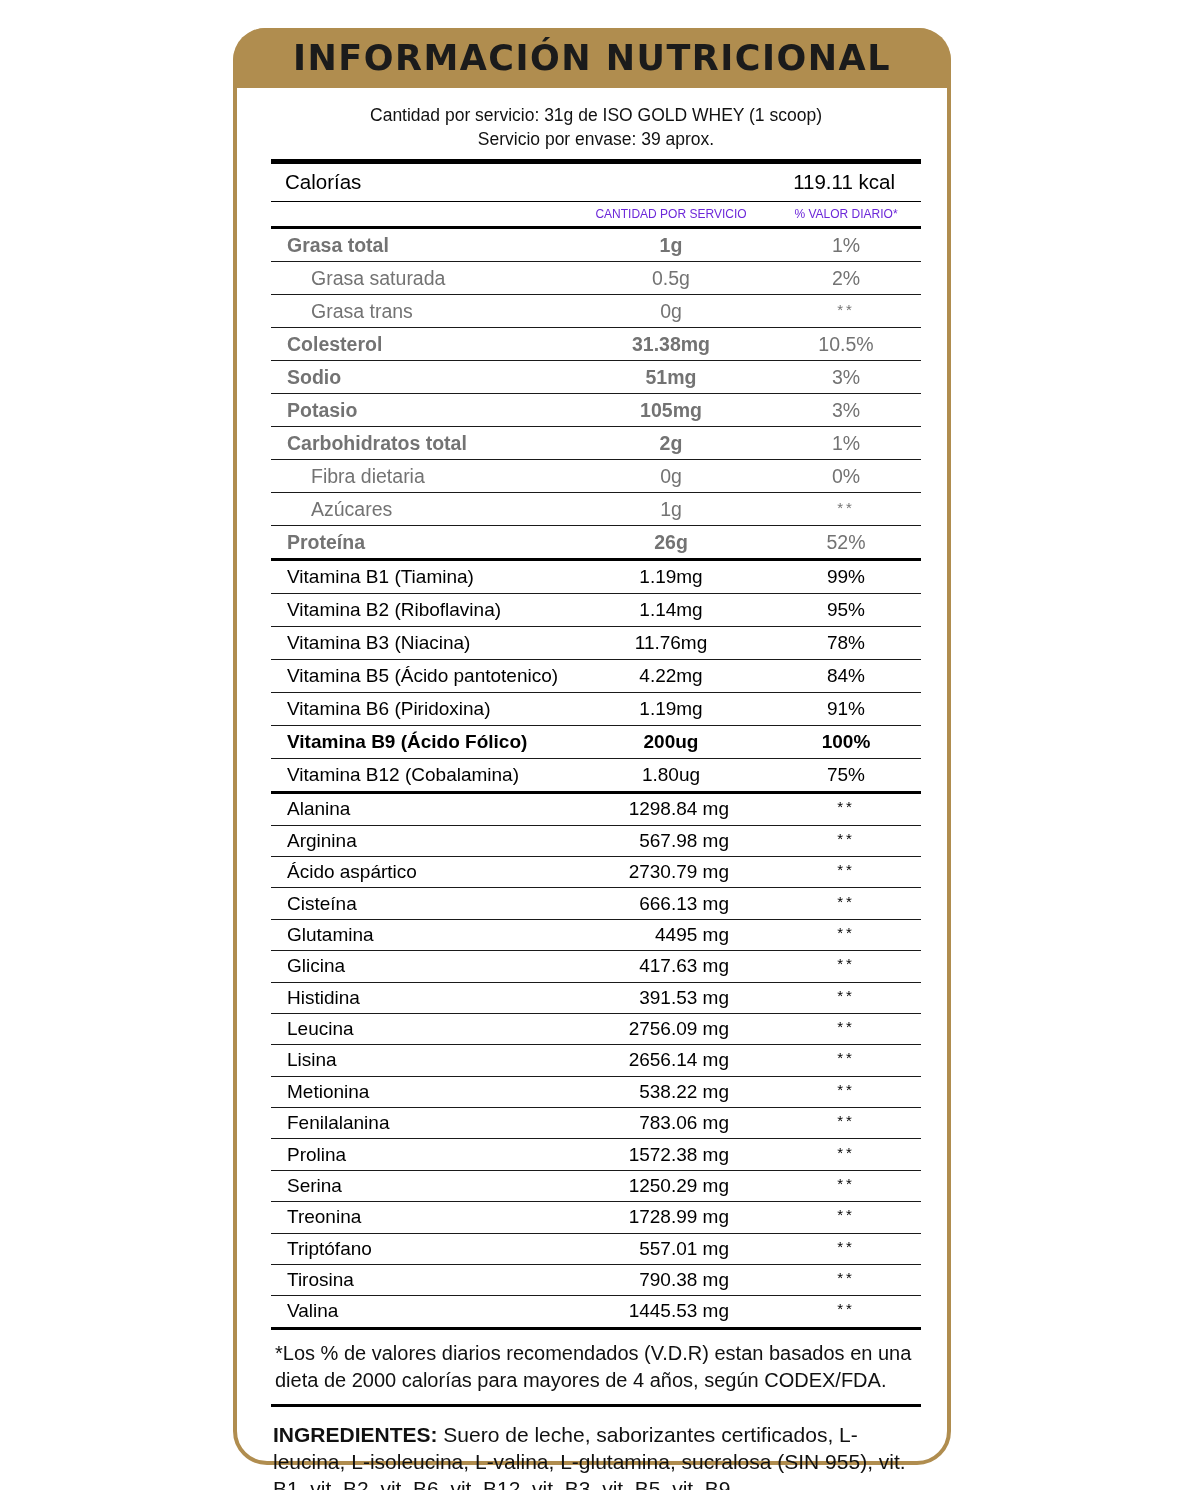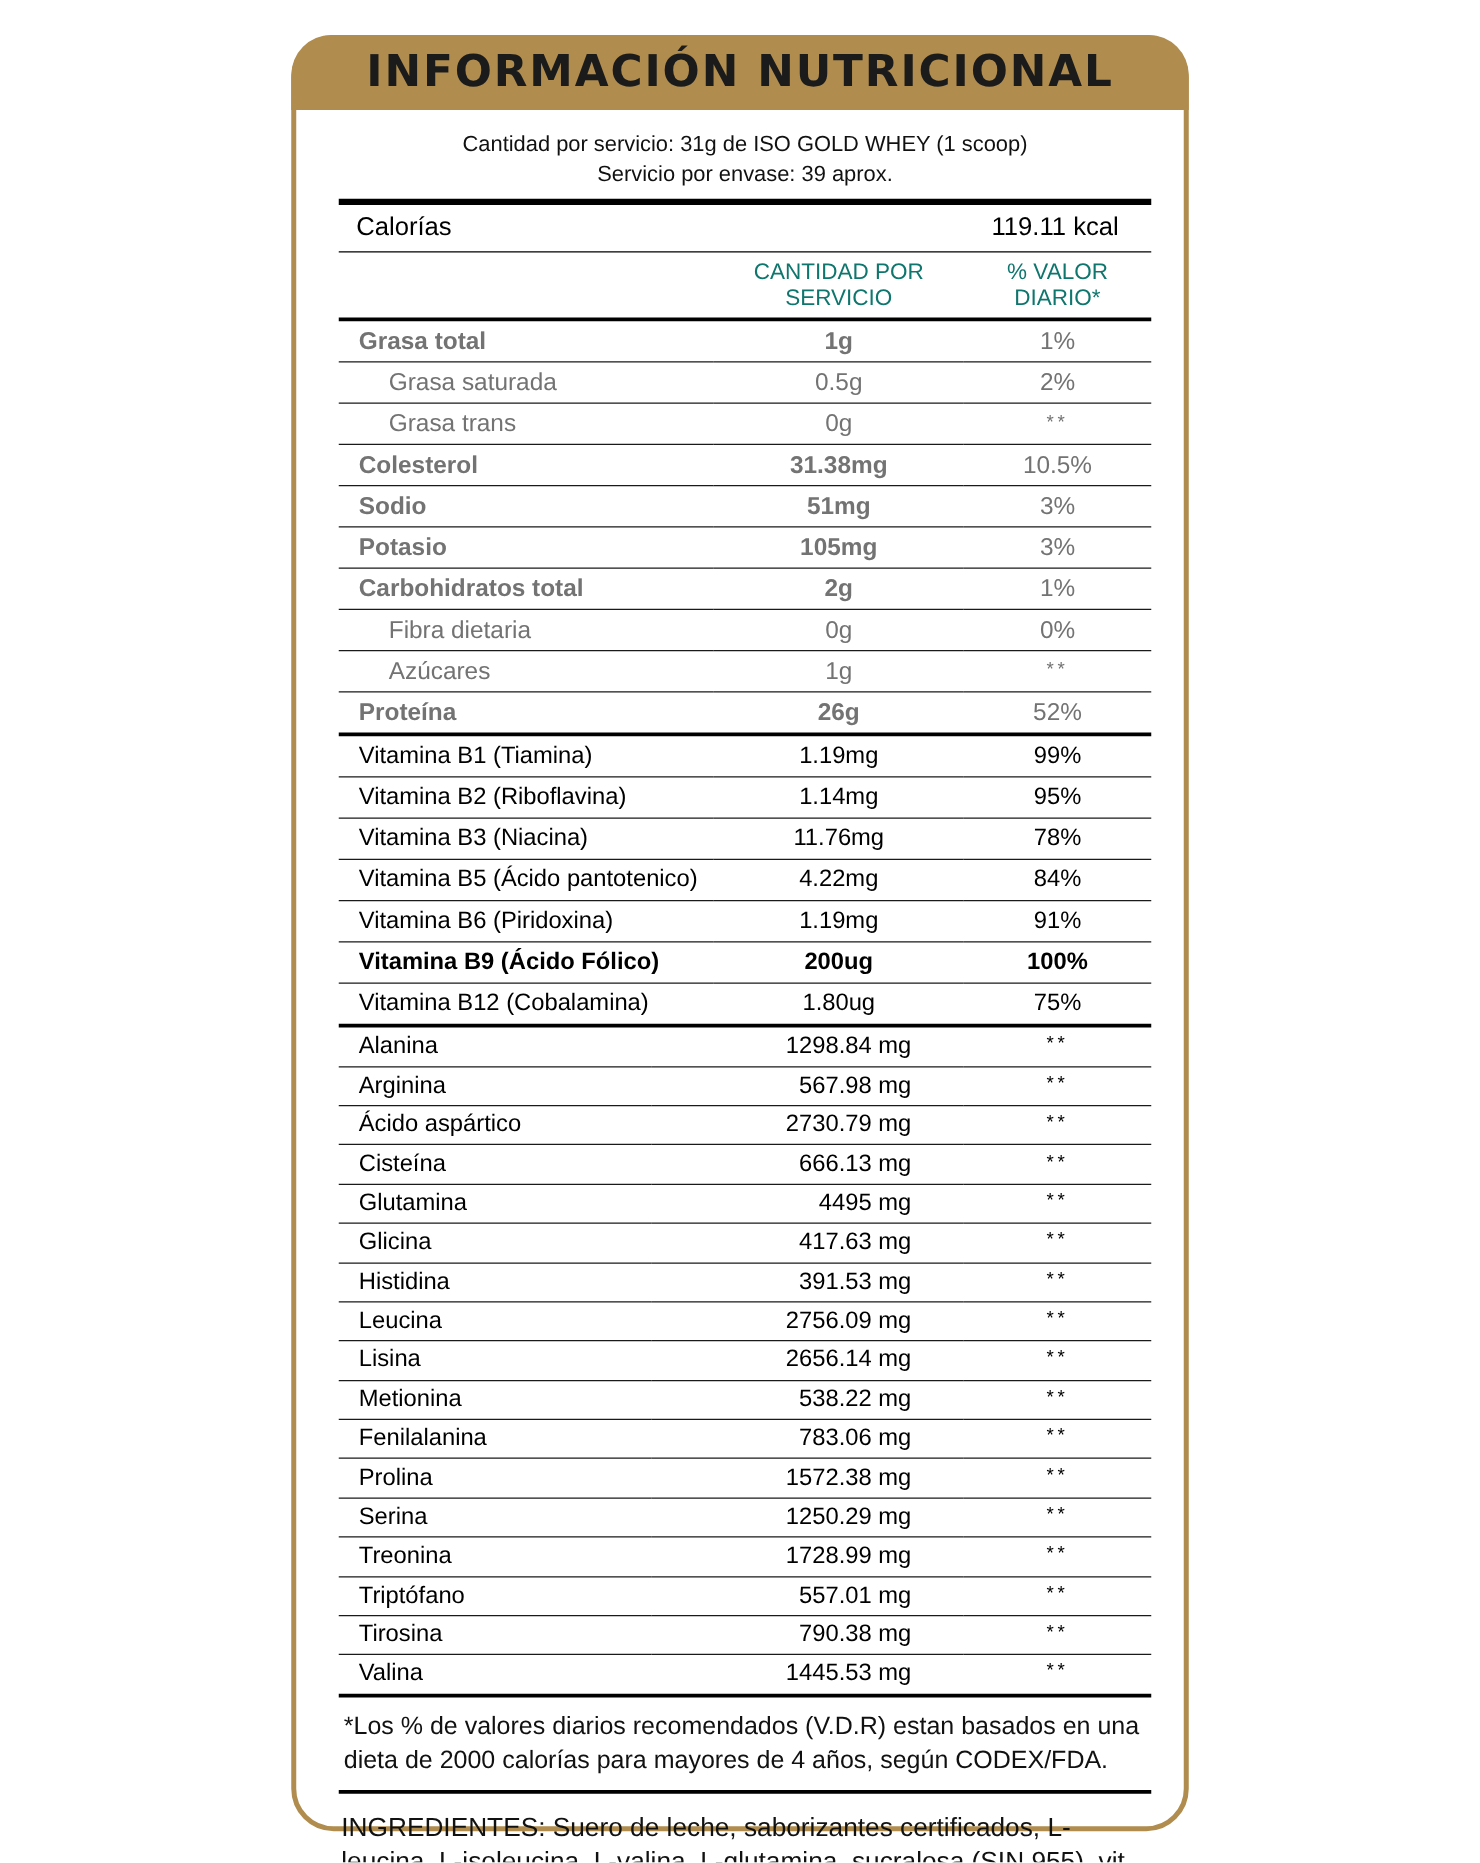--- a/index.html
+++ b/index.html
@@ -63,23 +63,23 @@
   .rule-thin { border-top: 1.4px solid #000; }
 
   table { width: 100%; border-collapse: collapse; }
   td { padding: 0; vertical-align: middle; }
 
   .cal-row td { font-size: 20.5px; padding: 6px 0 7px 0; }
   .cal-name { padding-left: 14px !important; }
   .cal-val { text-align: right; padding-right: 26px !important; }
 
   .colhead td {
-    font-size: 18px;
+    font-size: 12px;
     padding: 5px 0 5px 0;
-    color: #0f766e;
+    color: #6d28d9;
   }
   .colhead .c2 { text-align: center; }
   .colhead .c3 { text-align: center; }
 
   .nutr td {
     font-size: 19.5px;
     padding: 4.5px 0 4.5px 0;
     color: #737373;
   }
   .nutr .c1 { padding-left: 16px; width: 300px; }
@@ -105,21 +105,21 @@
     line-height: 1.35;
     color: #111;
     padding: 10px 6px 10px 4px;
   }
   .ingredients {
     font-size: 21px;
     line-height: 1.3;
     color: #111;
     padding: 14px 2px 0 2px;
   }
-  .ingredients b { font-weight: normal; }
+  .ingredients b { font-weight: bold; }
 </style>
 </head>
 <body>
 
 <div class="page">
   <div class="panel">
 
     <div class="header">
       <div class="header-title">INFORMACIÓN NUTRICIONAL</div>
     </div>

